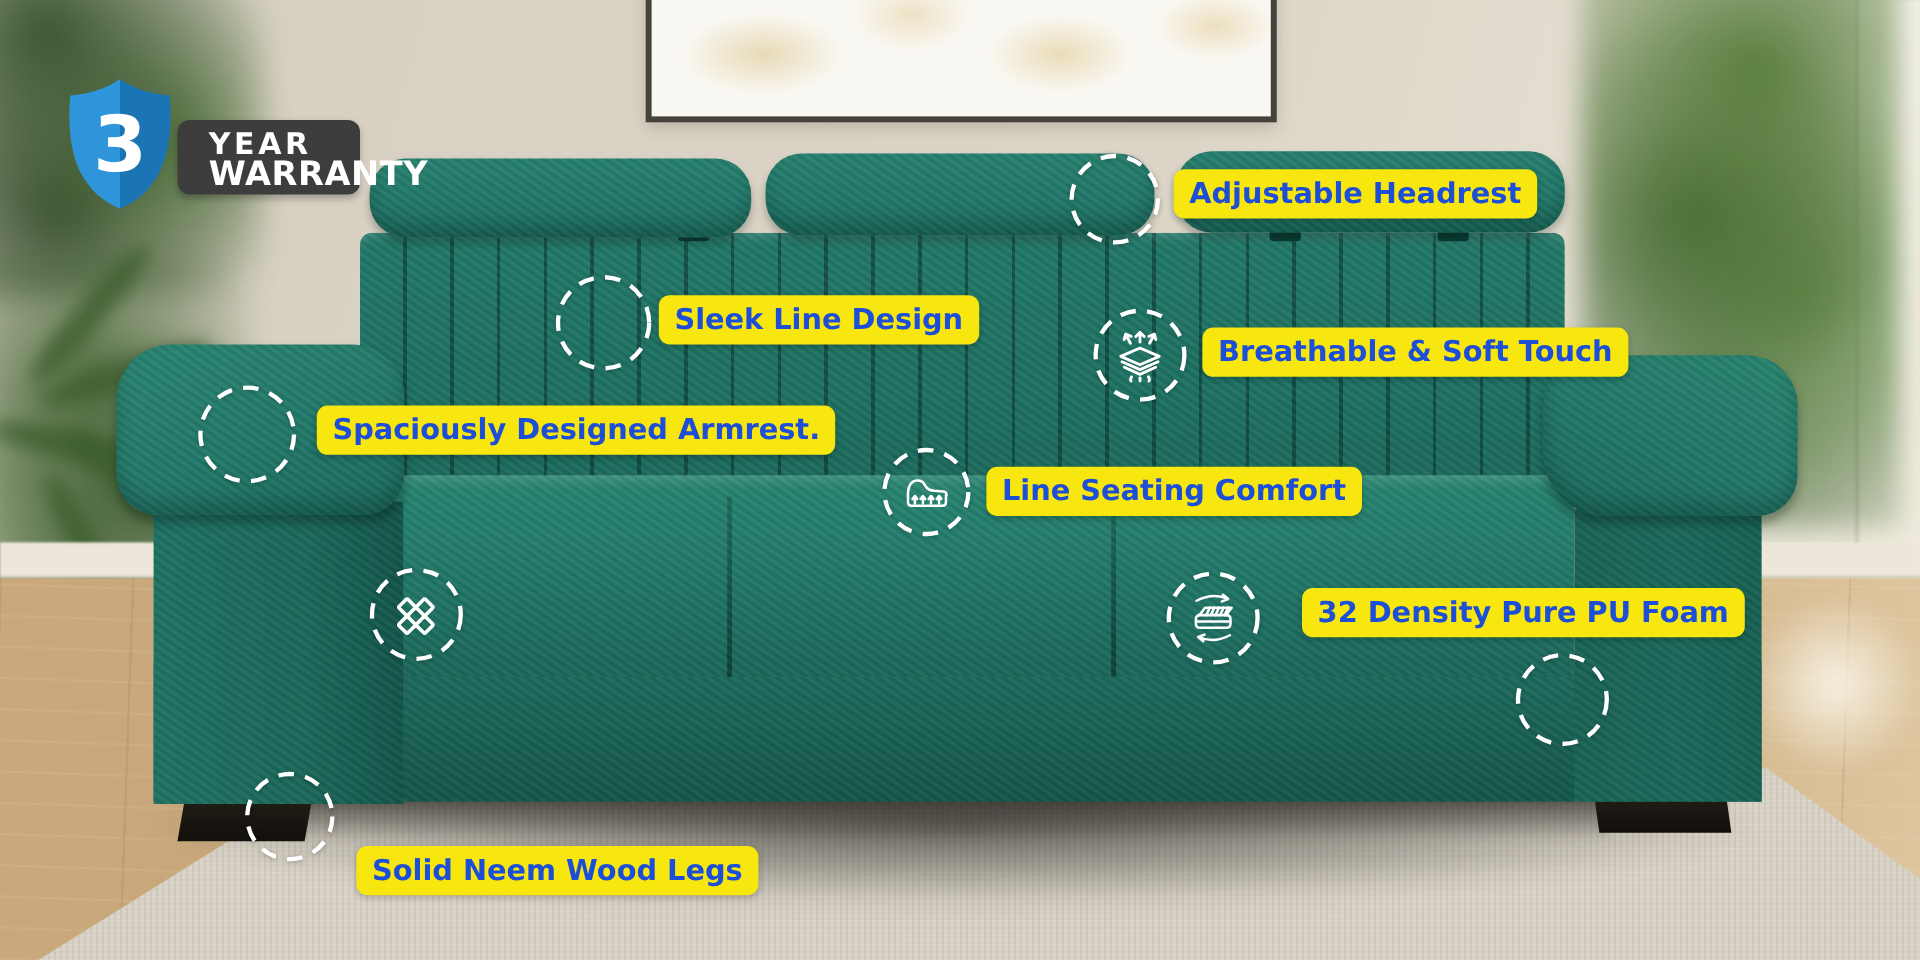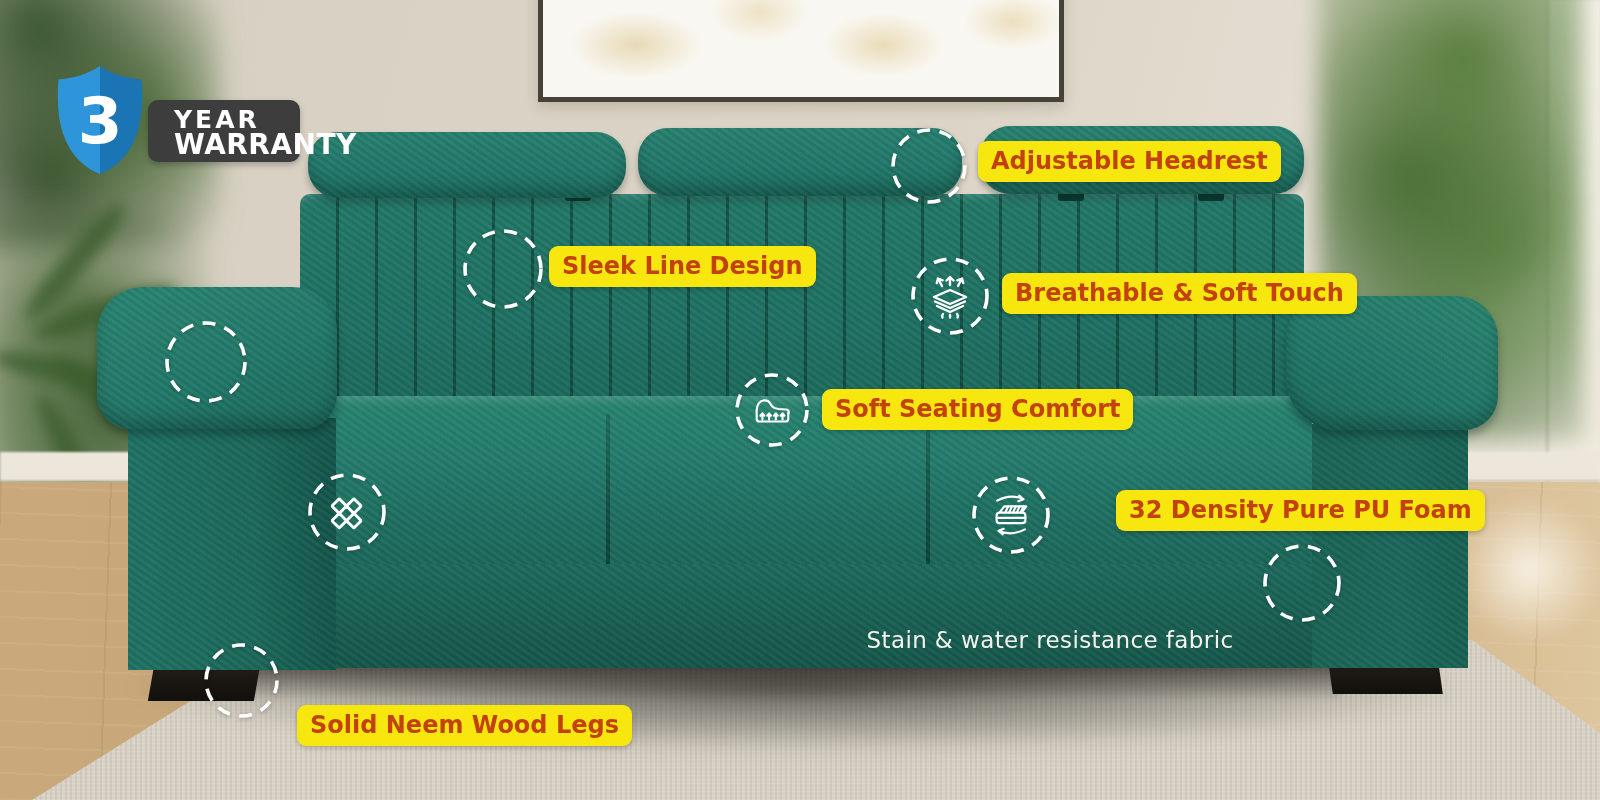--- a/index.html
+++ b/index.html
@@ -92,21 +92,21 @@
   .badge-box{left:148px;top:100px;width:152px;height:62px;border-radius:10px;background:#3d3d3d;
     display:flex;flex-direction:column;justify-content:center;padding-left:26px;color:#fff;
     box-shadow:0 3px 6px rgba(0,0,0,.25);}
   .badge-year{font-size:25px;font-weight:bold;letter-spacing:3px;line-height:26px;}
   .badge-warranty{font-size:28px;font-weight:bold;letter-spacing:.5px;line-height:23px;}
   .shield{left:48px;top:64px;}
 
   
   .dcircle{position:absolute;display:flex;align-items:center;justify-content:center;}
   .dcircle svg.ring{position:absolute;inset:0;filter:drop-shadow(0 1px 2px rgba(0,0,0,.25));}
-  .lbl{position:absolute;background:#f8e70e;color:#c2410c;font-weight:bold;font-size:24px;line-height:29px;
+  .lbl{position:absolute;background:#f8e70e;color:#1d4ed8;font-weight:bold;font-size:24px;line-height:29px;
     padding:6px 13px;border-radius:9px;white-space:nowrap;box-shadow:0 2px 5px rgba(0,0,0,.22);}
   .caption{position:absolute;left:845px;top:627px;width:410px;text-align:center;color:#f4f2ec;
     font-size:23px;letter-spacing:.4px;font-weight:normal;}
   .icon{position:relative;}
 </style>
 </head>
 <body>
 
 <div id="stage">
 
@@ -235,19 +235,19 @@
   </div>
   <div class="dcircle" style="left:203px;top:642px;width:77px;height:77px;">
     <svg class="ring" width="77" height="77">
         <circle cx="38.5" cy="38.5" r="35.5" fill="none" stroke="#fff" stroke-width="3.6" stroke-dasharray="13 9.5"></circle>
       </svg>
   </div>
 
   <div class="lbl" style="left:978px;top:141px;">Adjustable Headrest</div>
   <div class="lbl" style="left:549px;top:246px;">Sleek Line Design</div>
   <div class="lbl" style="left:1002px;top:273px;">Breathable &amp; Soft Touch</div>
-  <div class="lbl" style="left:822px;top:389px;">Soft Seating Comfort</div>
-  <div class="lbl" style="left:1116px;top:490px;">32 Density Pure PU Foam</div>
+  <div class="lbl" style="left:264px;top:338px;">Spaciously Designed Armrest.</div>
+  <div class="lbl" style="left:822px;top:389px;">Line Seating Comfort</div>
+  <div class="lbl" style="left:1085px;top:490px;">32 Density Pure PU Foam</div>
   <div class="lbl" style="left:297px;top:660px;margin-top:45px;">Solid Neem Wood Legs</div>
 
-  <div class="caption">Stain &amp; water resistance fabric</div>
 
 </div>
 
 </body></html>

